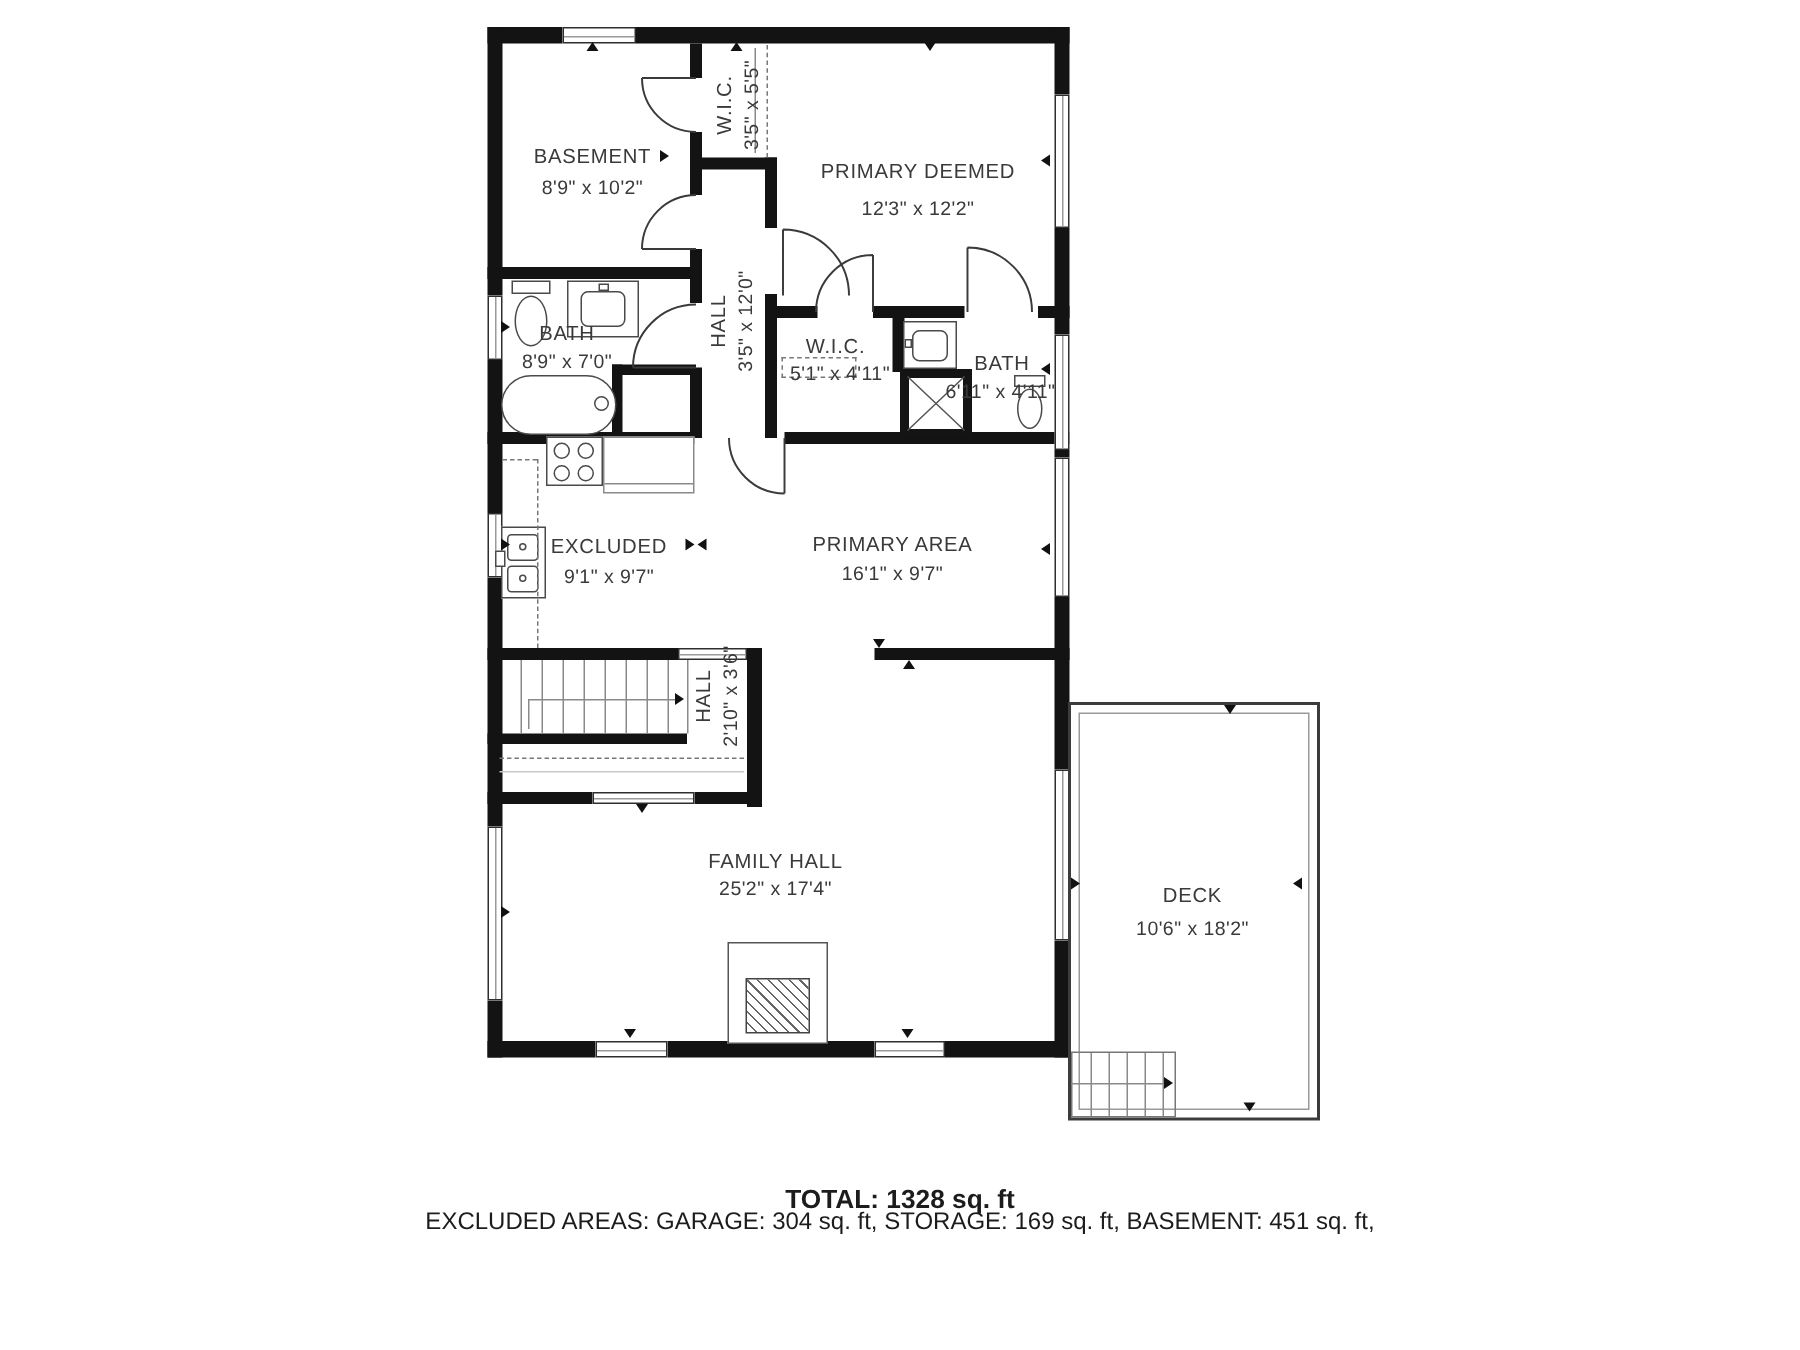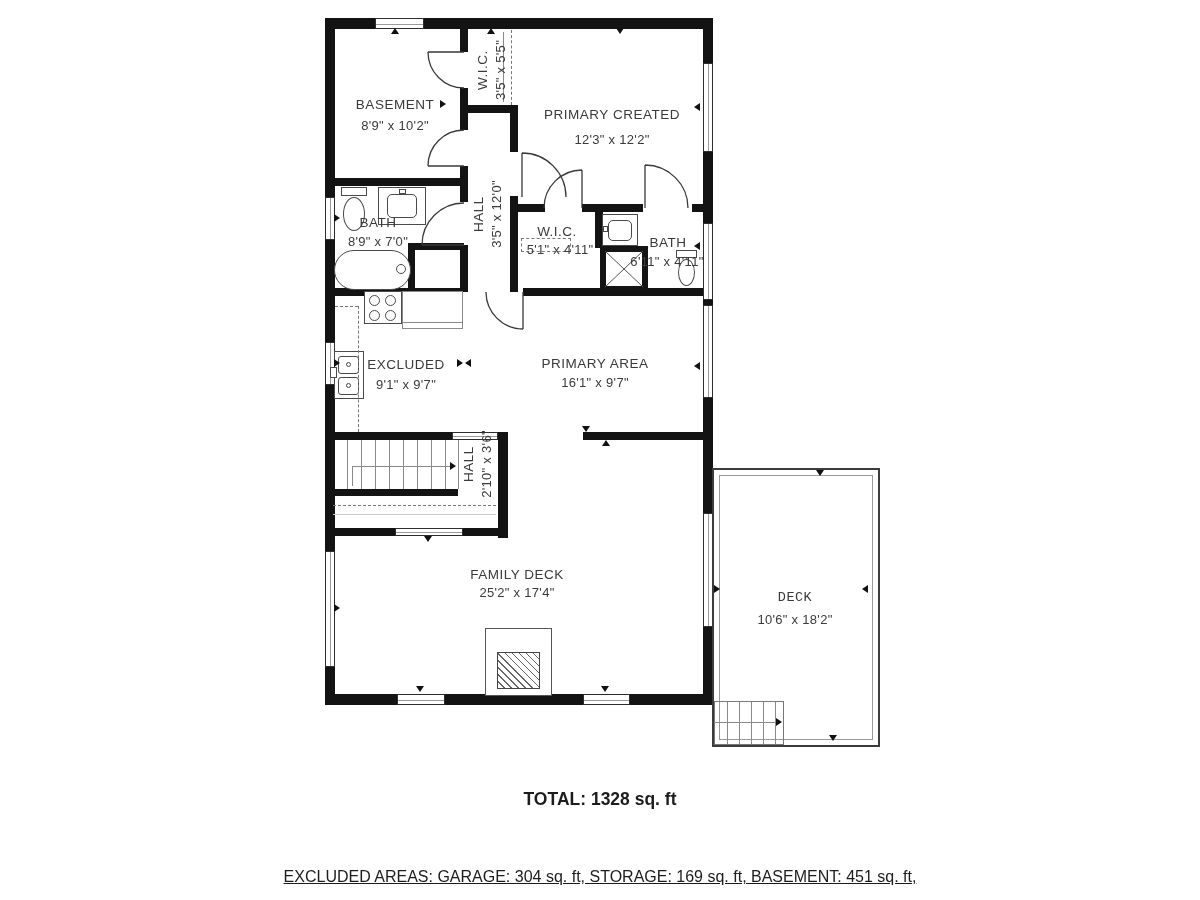--- a/index.html
+++ b/index.html
@@ -206,21 +206,21 @@
     </div>
 
   <div class="lbl" style="left:395px;top:104px;">BASEMENT</div>
   <div class="lbl dim" style="left:395px;top:125px;">8'9" x 10'2"</div>
 
   <div class="vwrap" style="left:492px;top:70px;">
     <div>W.I.C.</div>
     <div class="dim">3'5" x 5'5"</div>
   </div>
 
-  <div class="lbl" style="left:612px;top:114px;">PRIMARY CREATED</div>
+  <div class="lbl" style="left:612px;top:114px;">PRIMARY DEEMED</div>
   <div class="lbl dim" style="left:612px;top:139px;">12'3" x 12'2"</div>
 
   <div class="lbl" style="left:378px;top:222px;">BATH</div>
   <div class="lbl dim" style="left:378px;top:241px;">8'9" x 7'0"</div>
 
   <div class="vwrap" style="left:488px;top:214px;">
     <div>HALL</div>
     <div class="dim">3'5" x 12'0"</div>
   </div>
 
@@ -234,21 +234,21 @@
   <div class="lbl dim" style="left:406px;top:384px;">9'1" x 9'7"</div>
 
   <div class="lbl" style="left:595px;top:363px;">PRIMARY AREA</div>
   <div class="lbl dim" style="left:595px;top:382px;">16'1" x 9'7"</div>
 
   <div class="vwrap" style="left:478px;top:464px;">
     <div>HALL</div>
     <div class="dim">2'10" x 3'6"</div>
   </div>
 
-  <div class="lbl" style="left:517px;top:574px;">FAMILY DECK</div>
+  <div class="lbl" style="left:517px;top:574px;">FAMILY HALL</div>
   <div class="lbl dim" style="left:517px;top:592px;">25'2" x 17'4"</div>
 
-  <div class="lbl" style="left:795px;top:597px;font-family:Liberation Mono, monospace;">DECK</div>
+  <div class="lbl" style="left:795px;top:597px;">DECK</div>
   <div class="lbl dim" style="left:795px;top:619px;">10'6" x 18'2"</div>
 
   <div class="sum total" style="top:789px;">TOTAL: 1328 sq. ft</div>
-  <div class="sum line" style="top:868px;text-decoration:underline;">EXCLUDED AREAS: GARAGE: 304 sq. ft, STORAGE: 169 sq. ft, BASEMENT: 451 sq. ft,</div>
+  <div class="sum line" style="top:806px;">EXCLUDED AREAS: GARAGE: 304 sq. ft, STORAGE: 169 sq. ft, BASEMENT: 451 sq. ft,</div>
 </div>
 
 </body></html>

